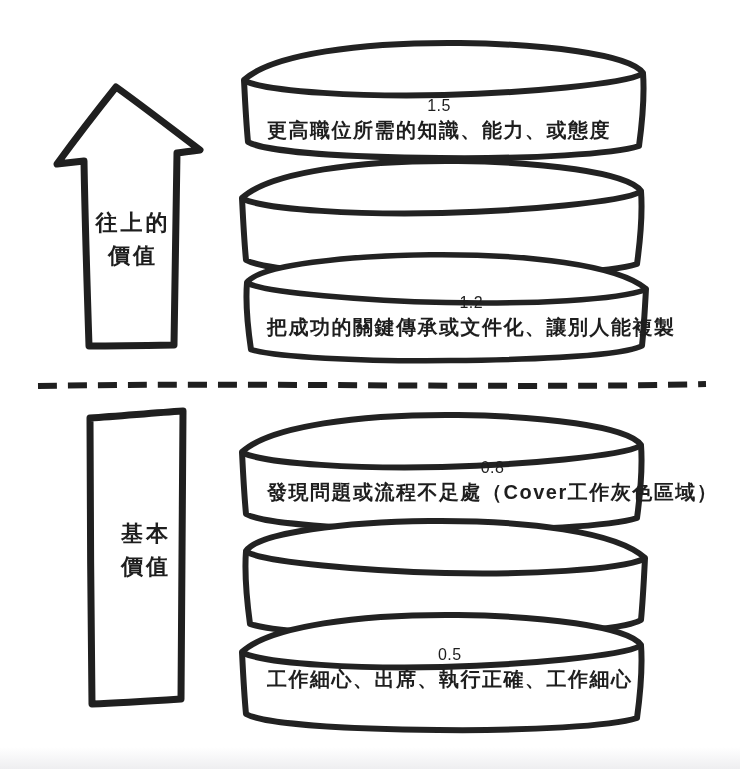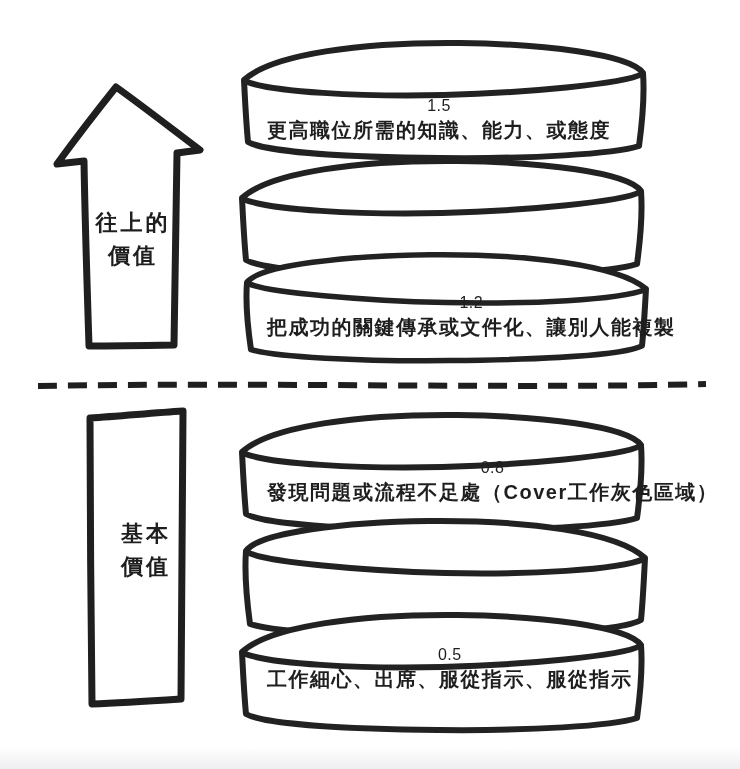--- a/index.html
+++ b/index.html
@@ -86,17 +86,17 @@
     <div class="disk-value">1.2</div>
     <div class="disk-label">把成功的關鍵傳承或文件化、讓別人能複製</div>
   </div>
 
   <div class="disk-text" style="top:459px">
     <div class="disk-value">0.8</div>
     <div class="disk-label">發現問題或流程不足處（Cover工作灰色區域）</div>
   </div>
   <div class="disk-text" style="top:646px">
     <div class="disk-value">0.5</div>
-    <div class="disk-label">工作細心、出席、服從指示、服從指示</div>
+    <div class="disk-label">工作細心、出席、執行正確、工作細心</div>
   </div>
 
   <div id="footer-fade"></div>
 </div>
 
 </body></html>

